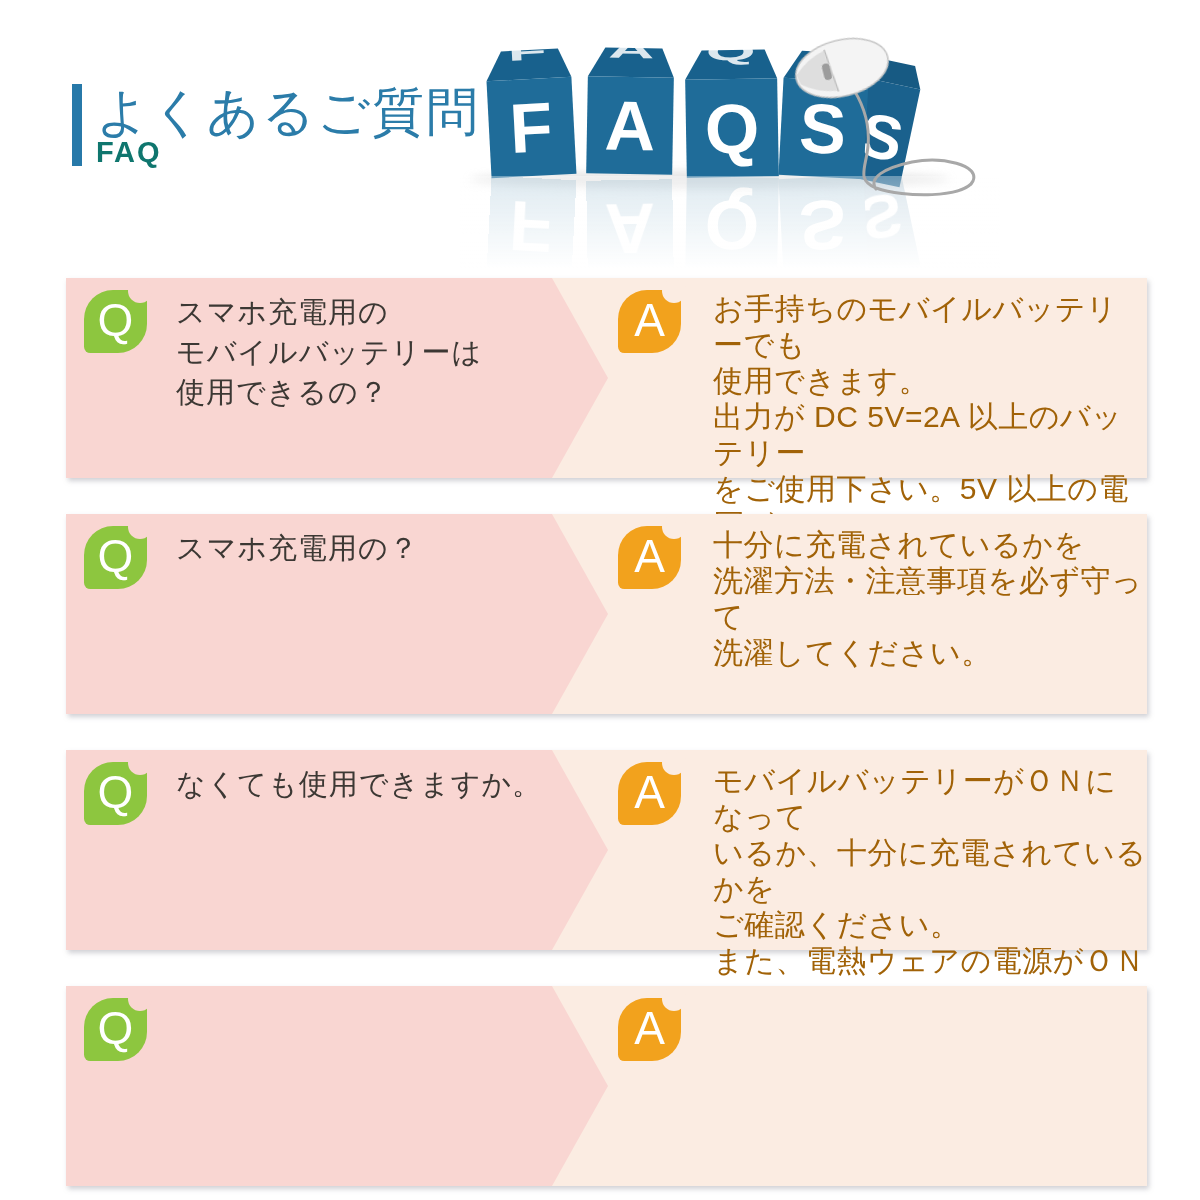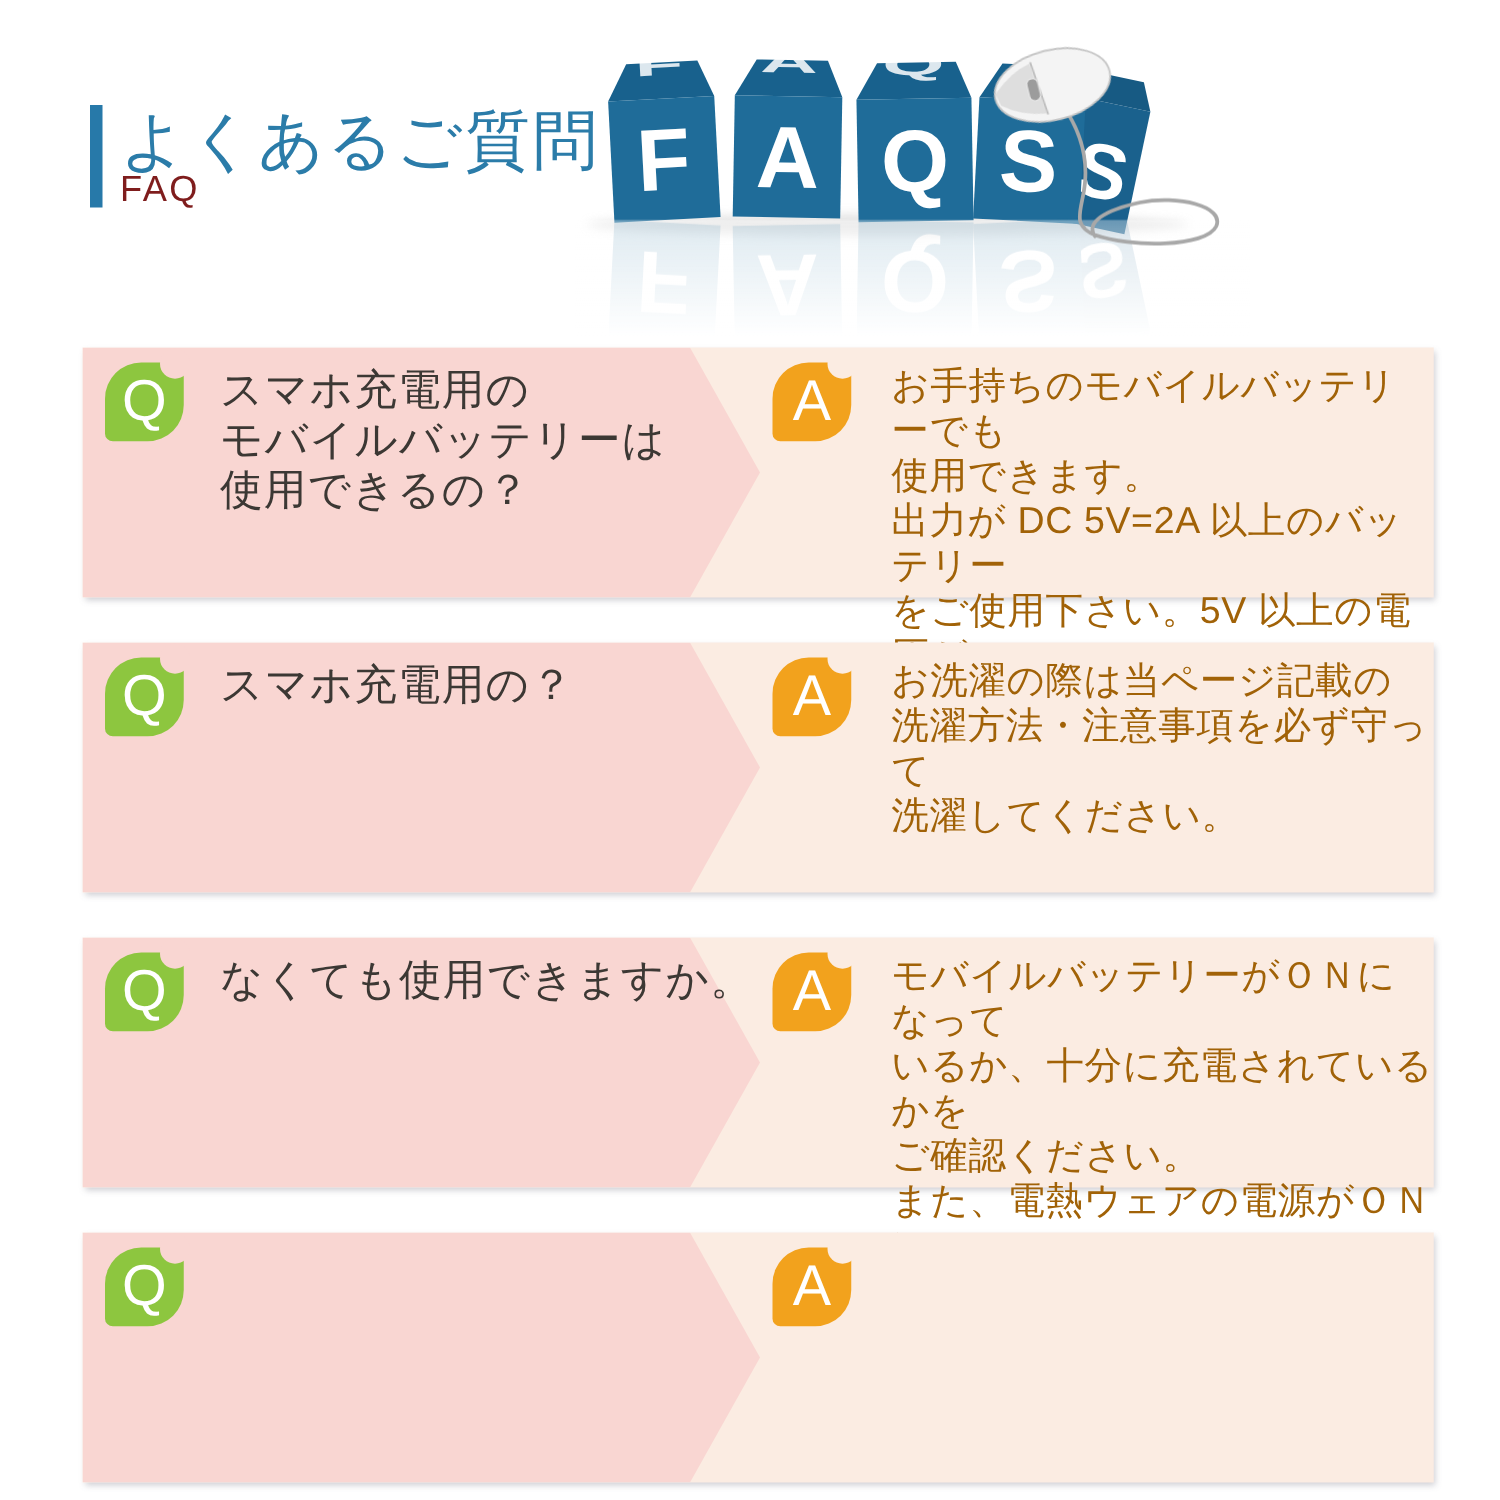--- a/index.html
+++ b/index.html
@@ -2,42 +2,42 @@
 <html lang="ja"><head>
 <meta charset="utf-8">
 <style>
   html,body{margin:0;padding:0;background:#ffffff;}
   body{font-family:"Liberation Sans","DejaVu Sans",sans-serif;}
   .page{position:relative;width:1200px;height:1200px;background:#ffffff;overflow:hidden;}
 
   
   .hdr-bar{position:absolute;left:72px;top:84px;width:10px;height:82px;background:#2779A9;}
   .hdr-jp{position:absolute;left:96px;top:78px;font-size:52px;letter-spacing:2px;color:#2B7CA9;font-weight:500;margin:0;}
-  .hdr-en{position:absolute;left:96px;top:136px;font-size:29px;font-weight:normal;letter-spacing:2px;color:#7f1d1d;}
+  .hdr-en{position:absolute;left:96px;top:136px;font-size:29px;font-weight:bold;letter-spacing:2px;color:#0f766e;}
 
   
   .faqs-art{position:absolute;left:460px;top:20px;width:540px;height:250px;}
   .faqs-art svg{display:block;width:100%;height:100%;}
   .cube-letter{font-family:"Liberation Sans","DejaVu Sans",sans-serif;font-weight:bold;fill:#ffffff;}
 
   
   .faq-list{position:absolute;left:66px;top:278px;width:1081px;}
   .faq-row{position:relative;width:1081px;height:200px;margin-bottom:36px;
            background:#FBECE2;box-shadow:2px 3px 5px rgba(120,120,135,.35);}
   .q-arrow{position:absolute;left:0;top:0;width:542px;height:100%;background:#F9D6D2;
            clip-path:polygon(0 0,486px 0,542px 50%,486px 100%,0 100%);}
   .icon{position:absolute;top:12px;width:63px;height:63px;border-radius:46% 12% 46% 10%;}
   .icon::after{content:"";position:absolute;top:-11px;right:-5px;width:24px;height:24px;border-radius:50%;}
   .q-icon{left:18px;background:#8DC63F;}
   .q-icon::after{background:#F9D6D2;}
   .a-icon{left:552px;background:#F2A21D;}
   .a-icon::after{background:#FBECE2;}
   .icon span{position:absolute;left:0;top:0;width:100%;height:100%;display:flex;align-items:center;justify-content:center;
              color:#ffffff;font-size:46px;font-weight:400;line-height:1;padding-bottom:4px;box-sizing:border-box;}
-  .q-text{position:absolute;left:110px;top:14px;margin:0;font-size:34px;line-height:40px;
+  .q-text{position:absolute;left:110px;top:14px;margin:0;font-size:29px;line-height:40px;
           color:#3C3834;white-space:pre-line;letter-spacing:1px;}
   .a-text{position:absolute;left:647px;top:13px;margin:0;font-size:30px;line-height:36px;
           color:#a16207;white-space:pre-line;letter-spacing:0.5px;}
 </style>
 </head>
 <body>
 
 <div class="page">
 
   <div class="hdr-bar"></div>
@@ -130,21 +130,21 @@
 
     <section class="faq-row">
       <div class="q-arrow"></div>
       <div class="icon q-icon">
           <span>Q</span>
         </div>
       <p class="q-text">スマホ充電用の？</p>
       <div class="icon a-icon">
           <span>A</span>
         </div>
-      <p class="a-text">お洗濯の際は当ページ記載の
+      <p class="a-text">十分に充電されているかを
 洗濯方法・注意事項を必ず守って
 洗濯してください。</p>
     </section>
 
     <section class="faq-row">
       <div class="q-arrow"></div>
       <div class="icon q-icon">
           <span>Q</span>
         </div>
       <p class="q-text">なくても使用できますか。</p>

